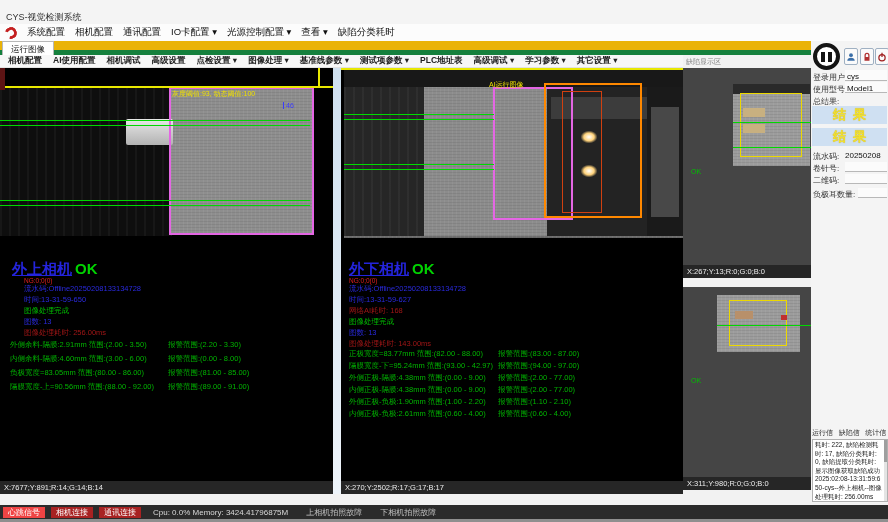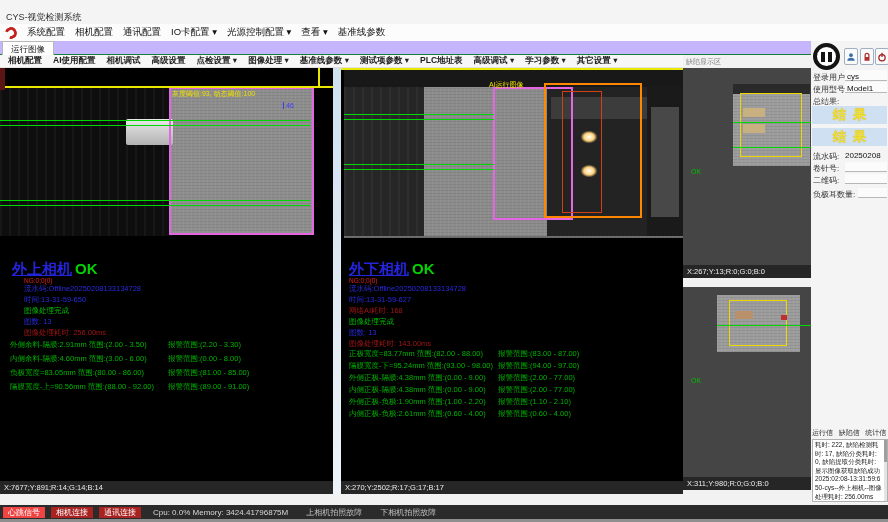--- a/index.html
+++ b/index.html
@@ -3,21 +3,21 @@
 <meta charset="utf-8">
 <style>
   *{box-sizing:border-box;margin:0;padding:0}
   body{width:888px;height:522px;margin:0;background:#8f8f8f;font-family:"Liberation Sans","DejaVu Sans",sans-serif}
   .app{position:relative;width:888px;height:519px;background:#f2f2f2;overflow:hidden}
   .a{position:absolute}
   .titlebar{position:absolute;left:0;top:0;width:888px;height:24px;background:#f4f4f4;color:#333;font-size:9px;padding:11px 0 0 6px}
   .menubar{position:absolute;left:0;top:24px;width:888px;height:17px;background:#fcfcfc;display:flex;align-items:center;gap:10px;padding-left:5px;font-size:9.5px;color:#111}
   .logo{width:12px;height:12px;border:3px solid #c42020;border-left-color:transparent;border-radius:50%;transform:rotate(-30deg)}
   .mi{cursor:default;white-space:nowrap}
-  .tabrow{position:absolute;left:0;top:41px;width:888px;height:14px;background:#c4b5fd;border-bottom:1px solid #15803d}
+  .tabrow{position:absolute;left:0;top:41px;width:888px;height:14px;background:#eab308;border-bottom:5px solid #15803d}
   .tab{position:absolute;left:2px;top:0;height:14px;background:#fff;border:1px solid #b8b8b8;border-bottom:none;font-size:8.5px;padding:2px 8px 0;color:#222}
   .toolbar{position:absolute;left:0;top:55px;width:683px;height:13px;background:#f7f7f7;border-bottom:1px solid #e2e2e2;display:flex;align-items:center;gap:11px;font-size:8.5px;font-weight:bold;color:#222;padding-left:8px;white-space:nowrap}
   .defhdr{position:absolute;left:686px;top:57px;font-size:7px;color:#888}
   .panel{position:absolute;top:68px;height:413px;background:#000;overflow:hidden}
   #lp{left:0;width:333px}
   #cp{left:341px;width:342px}
   .divider{position:absolute;left:333px;top:68px;width:8px;height:426px;background:linear-gradient(180deg,#cfe0ef,#eef4fa)}
   .caption{position:absolute;height:13px;background:#262626;color:#ececec;font-size:7.5px;line-height:13px;padding-left:4px;white-space:nowrap;overflow:hidden}
   .camtitle{font-size:15px;font-weight:bold;white-space:nowrap}
   .camtitle .cn{color:#2424dc;text-decoration:underline}
@@ -62,21 +62,21 @@
   </div>
 
   <div class="menubar">
     <div class="logo"></div>
     <span class="mi">系统配置</span>
     <span class="mi">相机配置</span>
     <span class="mi">通讯配置</span>
     <span class="mi">IO卡配置 ▾</span>
     <span class="mi">光源控制配置 ▾</span>
     <span class="mi">查看 ▾</span>
-    <span class="mi">基准线参数</span>
+    <span class="mi">缺陷分类耗时</span>
   </div>
 
   <div class="tabrow">
     <div class="tab">运行图像</div>
   </div>
 
   <div class="toolbar">
     <span class="mi">相机配置</span>
     <span class="mi">AI使用配置</span>
     <span class="mi">相机调试</span>
@@ -149,21 +149,21 @@
       <span class="cn">外下相机</span><span class="okx">OK</span>
     </div>
     <div class="a ng" style="left:8px;top:209px">NG:0;0(0)</div>
     <div class="a lblue" style="left:8px;top:216px">流水码:Offline20250208133134728</div>
     <div class="a lblue" style="left:8px;top:227px">时间:13-31-59-627</div>
     <div class="a ldred" style="left:8px;top:238px">网络AI耗时: 168</div>
     <div class="a lgreen" style="left:8px;top:249px">图像处理完成</div>
     <div class="a lblue" style="left:8px;top:260px">图数: 13</div>
     <div class="a ldred" style="left:8px;top:271px">图像处理耗时: 143.00ms</div>
     <div class="mrow" style="left:8px;top:281px;width:330px"><span>正极宽度=83.77mm 范围:(82.00 - 88.00)</span><span class="alarm" style="left:149px">报警范围:(83.00 - 87.00)</span></div>
-    <div class="mrow" style="left:8px;top:293px;width:330px"><span>隔膜宽度-下=95.24mm 范围:(93.00 - 98.00)</span><span class="alarm" style="left:149px">报警范围:(94.00 - 97.00)</span></div>
+    <div class="mrow" style="left:8px;top:293px;width:330px"><span>隔膜宽度-下=95.24mm 范围:(93.00 - 42.97)</span><span class="alarm" style="left:149px">报警范围:(94.00 - 97.00)</span></div>
     <div class="mrow" style="left:8px;top:305px;width:330px"><span>外侧正极-隔膜:4.38mm 范围:(0.00 - 9.00)</span><span class="alarm" style="left:149px">报警范围:(2.00 - 77.00)</span></div>
     <div class="mrow" style="left:8px;top:317px;width:330px"><span>内侧正极-隔膜:4.38mm 范围:(0.00 - 9.00)</span><span class="alarm" style="left:149px">报警范围:(2.00 - 77.00)</span></div>
     <div class="mrow" style="left:8px;top:329px;width:330px"><span>外侧正极-负极:1.90mm 范围:(1.00 - 2.20)</span><span class="alarm" style="left:149px">报警范围:(1.10 - 2.10)</span></div>
     <div class="mrow" style="left:8px;top:341px;width:330px"><span>内侧正极-负极:2.61mm 范围:(0.60 - 4.00)</span><span class="alarm" style="left:149px">报警范围:(0.60 - 4.00)</span></div>
   </div>
   <div class="caption" style="left:341px;top:481px;width:342px">X:270;Y:2502;R:17;G:17;B:17</div>
 
   <div class="pv" style="left:683px;top:68px;height:197px">
     <div class="a tex2" style="left:50px;top:16px;width:77px;height:82px;background-color:#9c9c9c"></div>
     <div class="a" style="left:50px;top:16px;width:77px;height:10px;background:#2a2a2a"></div>

